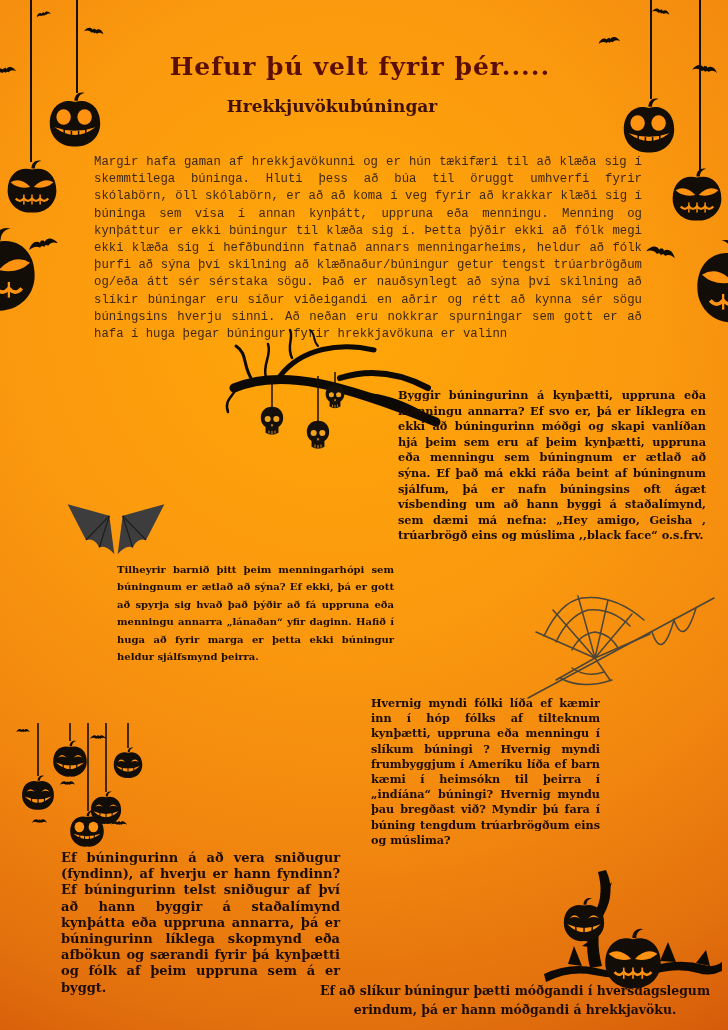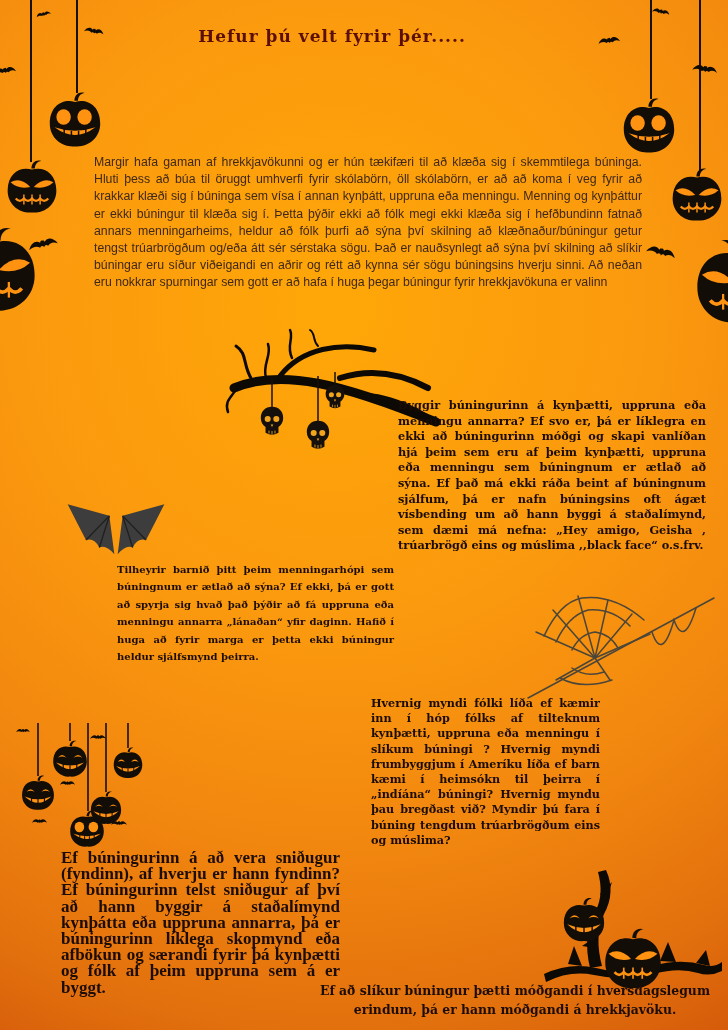--- a/index.html
+++ b/index.html
@@ -6,33 +6,33 @@
   #page {
     position:relative; width:728px; height:1030px; overflow:hidden;
     font-family:"DejaVu Serif", serif;
     background:
       radial-gradient(140% 100% at 46% 30%,
         #ffa708 0%, #fb9a0e 30%, #f2870f 52%, #e2700d 70%, #cc4c08 87%, #b23306 100%);
   }
   .string { position:absolute; width:2px; background:#18100a; }
   .deco { position:absolute; }
   .hdr  { position:absolute; left:0; width:664px; text-align:center; font-weight:bold; }
-  #title   { top:26px;  font-size:17px; color:#5b0f04; letter-spacing:1px; }
+  #title   { top:52px;  font-size:25px; color:#5b0f04; letter-spacing:1px;padding-left:28px; }
   #sub1    { top:96px;  font-size:17px; color:#401008; }
   #sub2    { top:123px; font-size:17px; color:#401008; }
   #intro {
     position:absolute; top:154px; left:94px; width:548px;
-    font-family:Liberation Sans, sans-serif; font-size:12.3px; line-height:17.2px;
+    font-family:Liberation Mono, monospace; font-size:12.3px; line-height:17.2px;
     color:#3f2817; text-align:justify;
   }
   .qblock { position:absolute; color:#1c0c06; font-weight:bold; text-align:justify; }
-  #q1 { top:398px; left:398px; width:308px; font-size:11.3px; line-height:15.6px; }
+  #q1 { top:388px; left:398px; width:308px; font-size:11.3px; line-height:15.6px; }
   #q2 { top:561px; left:117px; width:277px; font-size:10px; line-height:17.4px; }
   #q3 { top:696px; left:331px; width:229px; font-size:11.2px; line-height:15.2px;margin-left:40px; }
-  #q4 { top:850px; left:61px;  width:279px; font-size:17px; line-height:16.2px;font-family:Liberation Serif, serif; }
+  #q4 { top:850px; left:61px;  width:279px; font-size:13px; line-height:16.2px; }
   #closing {
     position:absolute; top:982px; left:299px; width:432px;
     font-size:12.4px; line-height:18.5px; color:#1c0c06; font-weight:bold; text-align:center;
   }
 </style>
 </head>
 <body>
 
 <div id="page">
 
@@ -134,20 +134,21 @@
       <use href="#bat"></use>
     </svg>
   <svg class="deco" style="left:646px;top:246px;width:30px;height:13px;transform:rotate(14deg)">
       <use href="#bat"></use>
     </svg>
   <svg class="deco" style="left:690px;top:236px;width:92px;height:92px;transform:scaleX(-1)">
       <use href="#pk-angry"></use>
     </svg>
 
   <div class="hdr" id="title">Hefur þú velt fyrir þér.....</div>
+  <div class="hdr" id="sub1">Hrekkjuvökubúningar</div>
 
   <div id="intro">Margir hafa gaman af hrekkjavökunni og er hún tækifæri til að klæða sig í skemmtilega búninga. Hluti þess að búa til öruggt umhverfi fyrir skólabörn, öll skólabörn, er að að koma í veg fyrir að krakkar klæði sig í búninga sem vísa í annan kynþátt, uppruna eða menningu. Menning og kynþáttur er ekki búningur til klæða sig í. Þetta þýðir ekki að fólk megi ekki klæða sig í hefðbundinn fatnað annars menningarheims, heldur að fólk þurfi að sýna því skilning að klæðnaður/búningur getur tengst trúarbrögðum og/eða átt sér sérstaka sögu. Það er nauðsynlegt að sýna því skilning að slíkir búningar eru síður viðeigandi en aðrir og rétt að kynna sér sögu búningsins hverju sinni. Að neðan eru nokkrar spurningar sem gott er að hafa í huga þegar búningur fyrir hrekkjavökuna er valinn</div>
 
   <svg class="deco" style="left:222px;top:326px;width:230px;height:135px" viewBox="0 0 230 135">
     <g stroke="#0d0905" fill="none" stroke-linecap="round">
       <path d="M12 62 C60 42 120 58 214 96" stroke-width="9"></path>
       <path d="M58 50 C80 22 118 16 152 24" stroke-width="5"></path>
       <path d="M118 52 C150 42 180 48 206 62" stroke-width="6"></path>
       <path d="M150 70 C170 72 190 82 204 90" stroke-width="5"></path>
       <path d="M30 54 C20 38 26 28 14 20" stroke-width="3"></path>

